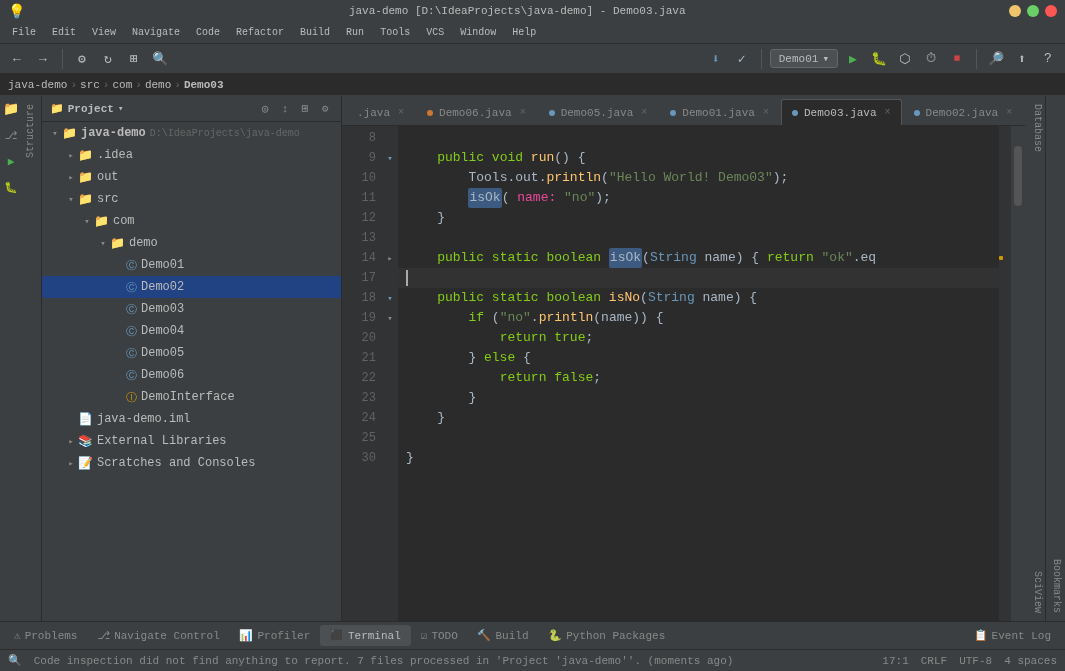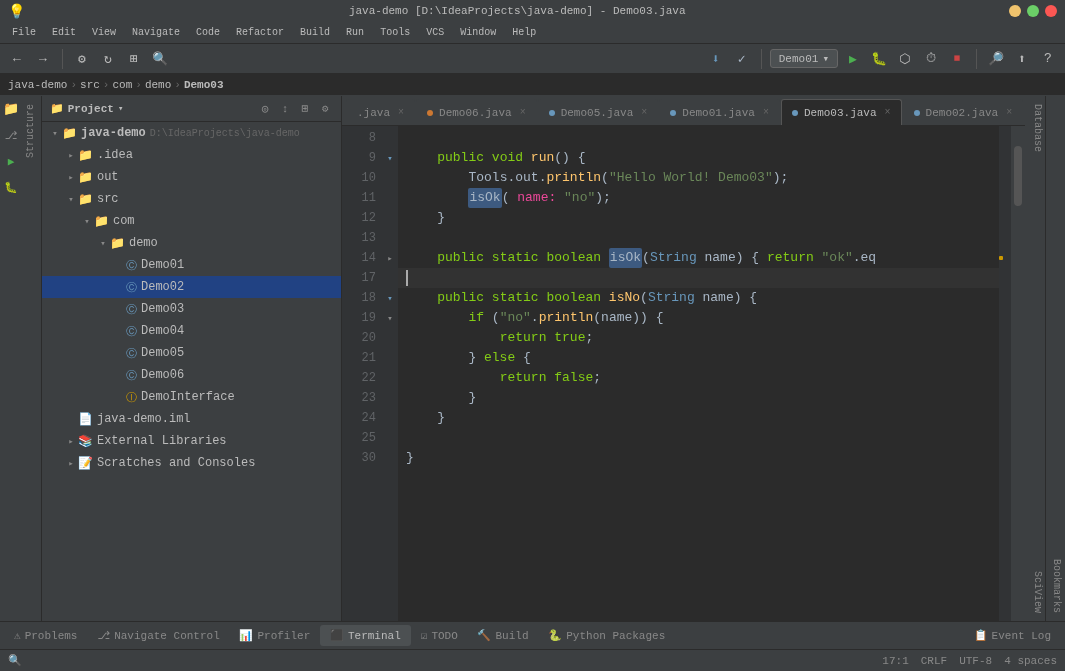--- a/index.html
+++ b/index.html
@@ -762,20 +762,23 @@
     <span>📋</span>
     <span>Event Log</span>
   </div>
 </div>
 
 <div class="status-bar">
   <div class="status-left">
     <div class="status-item">
       <span>🔍</span>
     </div>
+    <div class="status-item">
+      <span>Code inspection did not find anything to report. 7 files processed in 'Project 'java-demo''. (moments ago)</span>
+    </div>
   </div>
   <div class="status-right">
     <div class="status-item">17:1</div>
     <div class="status-item">CRLF</div>
     <div class="status-item">UTF-8</div>
     <div class="status-item">4 spaces</div>
   </div>
 </div>
 
 </body></html>

